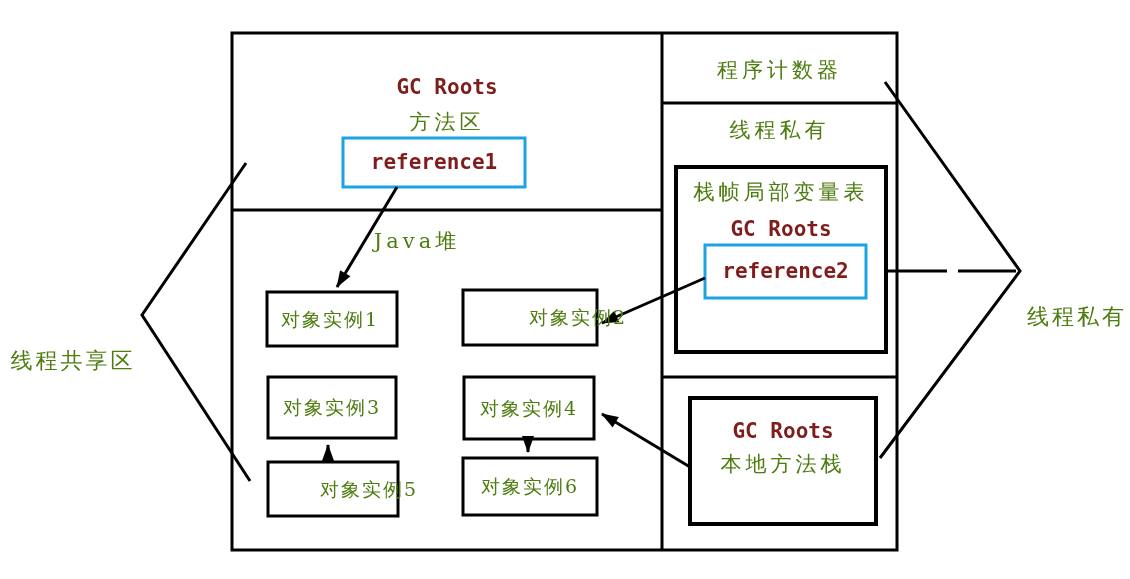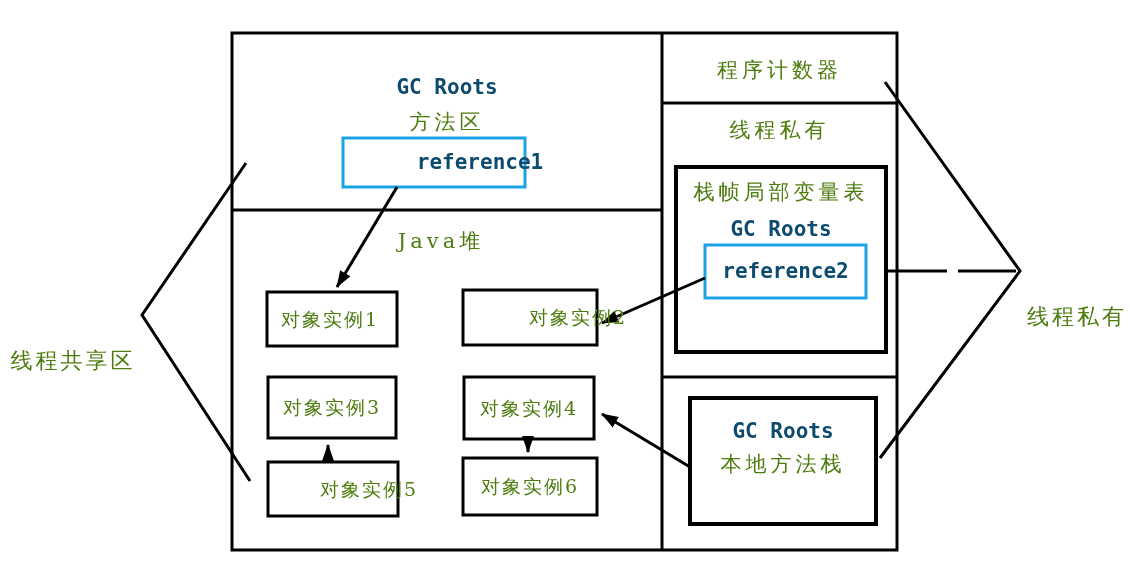--- a/index.html
+++ b/index.html
@@ -32,21 +32,21 @@
     color: #4d7c0f;
     white-space: nowrap;
     line-height: 1;
   }
   .cjk  { font-size: 21px; letter-spacing: 4px; }
   .cjk-sm { font-size: 19px; letter-spacing: 2px; }
   .cjk-lg { font-size: 22px; letter-spacing: 3px; margin-top: 45px; }
   .mono {
     font-family: "DejaVu Sans Mono", "Liberation Mono", monospace;
     font-size: 21px;
-    color: #0c4a6e;
+    color: #7f1d1d;
     letter-spacing: 0px;
     font-weight: bold;
   }
 </style>
 </head>
 <body>
 
 <div id="stage">
 
   <svg id="wires" viewBox="0 0 1130 579" xmlns="http://www.w3.org/2000/svg">
@@ -87,23 +87,23 @@
     <polyline points="885,82 1020,271 880,458" fill="none" stroke="#000" stroke-width="3"></polyline>
     <line x1="888" y1="271" x2="947" y2="271" stroke="#000" stroke-width="3"></line>
     <line x1="958" y1="271" x2="1016" y2="271" stroke="#000" stroke-width="3"></line>
   </svg>
 
   <div class="t cjk-lg" style="left:2px; top:300px; width:142px; height:32px;">线程共享区</div>
   <div class="t cjk-lg" style="left:1024px; top:256px; width:106px; height:32px;">线程私有</div>
 
   <div class="t mono" style="left:232px; top:74px; width:430px; height:26px;">GC Roots</div>
   <div class="t cjk" style="left:232px; top:108px; width:430px; height:28px;">方法区</div>
-  <div class="t mono" style="left:343px; top:138px; width:182px; height:49px;padding-left:46px;">reference1</div>
+  <div class="t mono" style="left:343px; top:138px; width:182px; height:49px;">reference1</div>
 
-  <div class="t cjk" style="left:232px; top:227px; width:370px; height:28px;padding-left:24px;">Java堆</div>
+  <div class="t cjk" style="left:232px; top:227px; width:370px; height:28px;">Java堆</div>
   <div class="t cjk-sm" style="left:267px; top:292px; width:126px; height:54px;">对象实例1</div>
   <div class="t cjk-sm" style="left:463px; top:290px; width:134px; height:55px;padding-left:48px;">对象实例2</div>
   <div class="t cjk-sm" style="left:268px; top:377px; width:128px; height:61px;">对象实例3</div>
   <div class="t cjk-sm" style="left:464px; top:377px; width:130px; height:62px;">对象实例4</div>
   <div class="t cjk-sm" style="left:268px; top:462px; width:130px; height:54px;padding-left:36px;">对象实例5</div>
   <div class="t cjk-sm" style="left:463px; top:458px; width:134px; height:57px;">对象实例6</div>
 
   <div class="t cjk" style="left:662px; top:56px; width:235px; height:28px;">程序计数器</div>
 
   <div class="t cjk" style="left:662px; top:116px; width:235px; height:28px;">线程私有</div>

